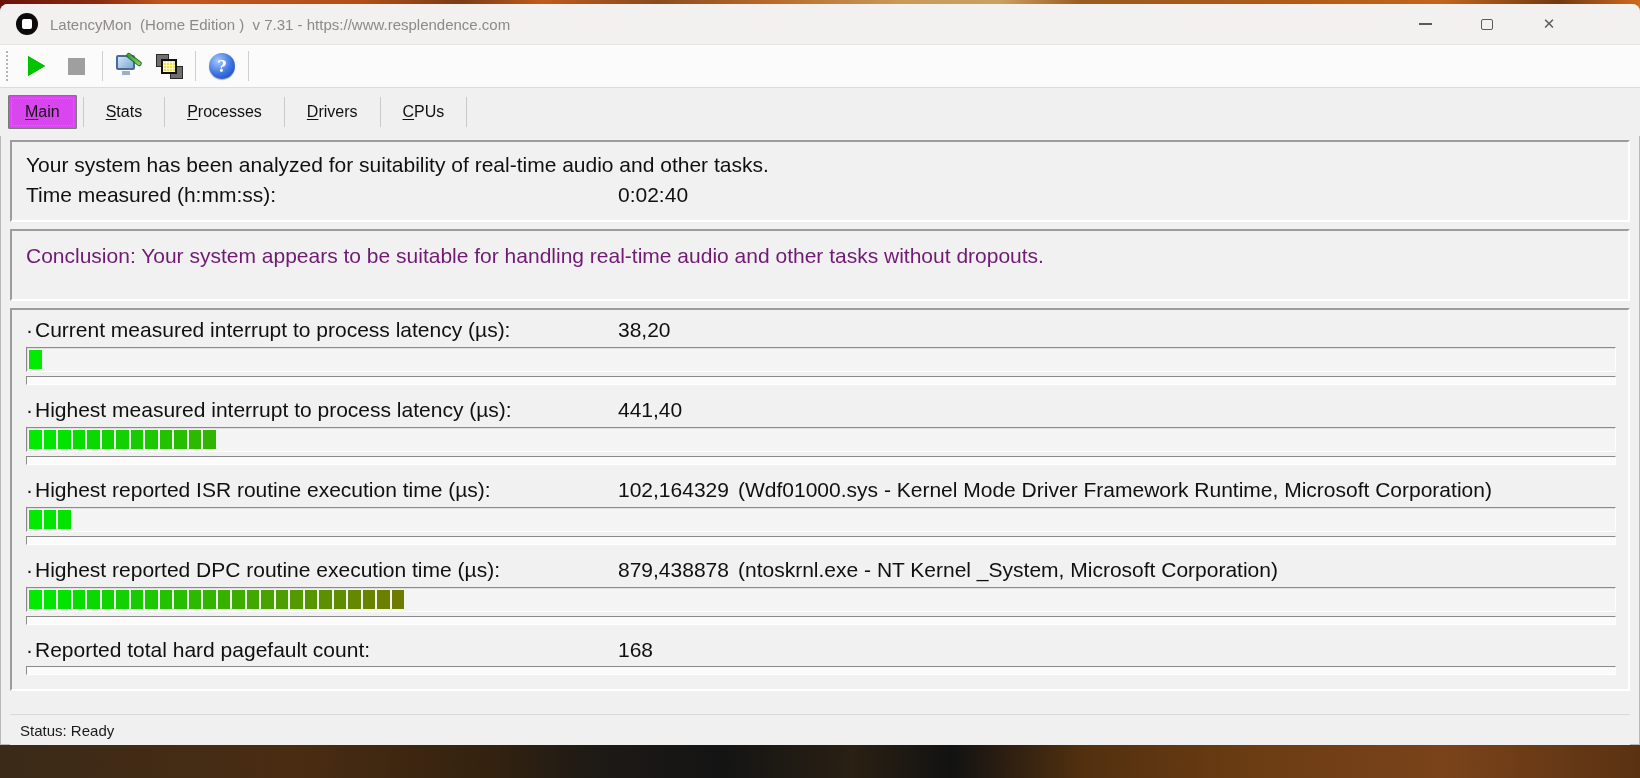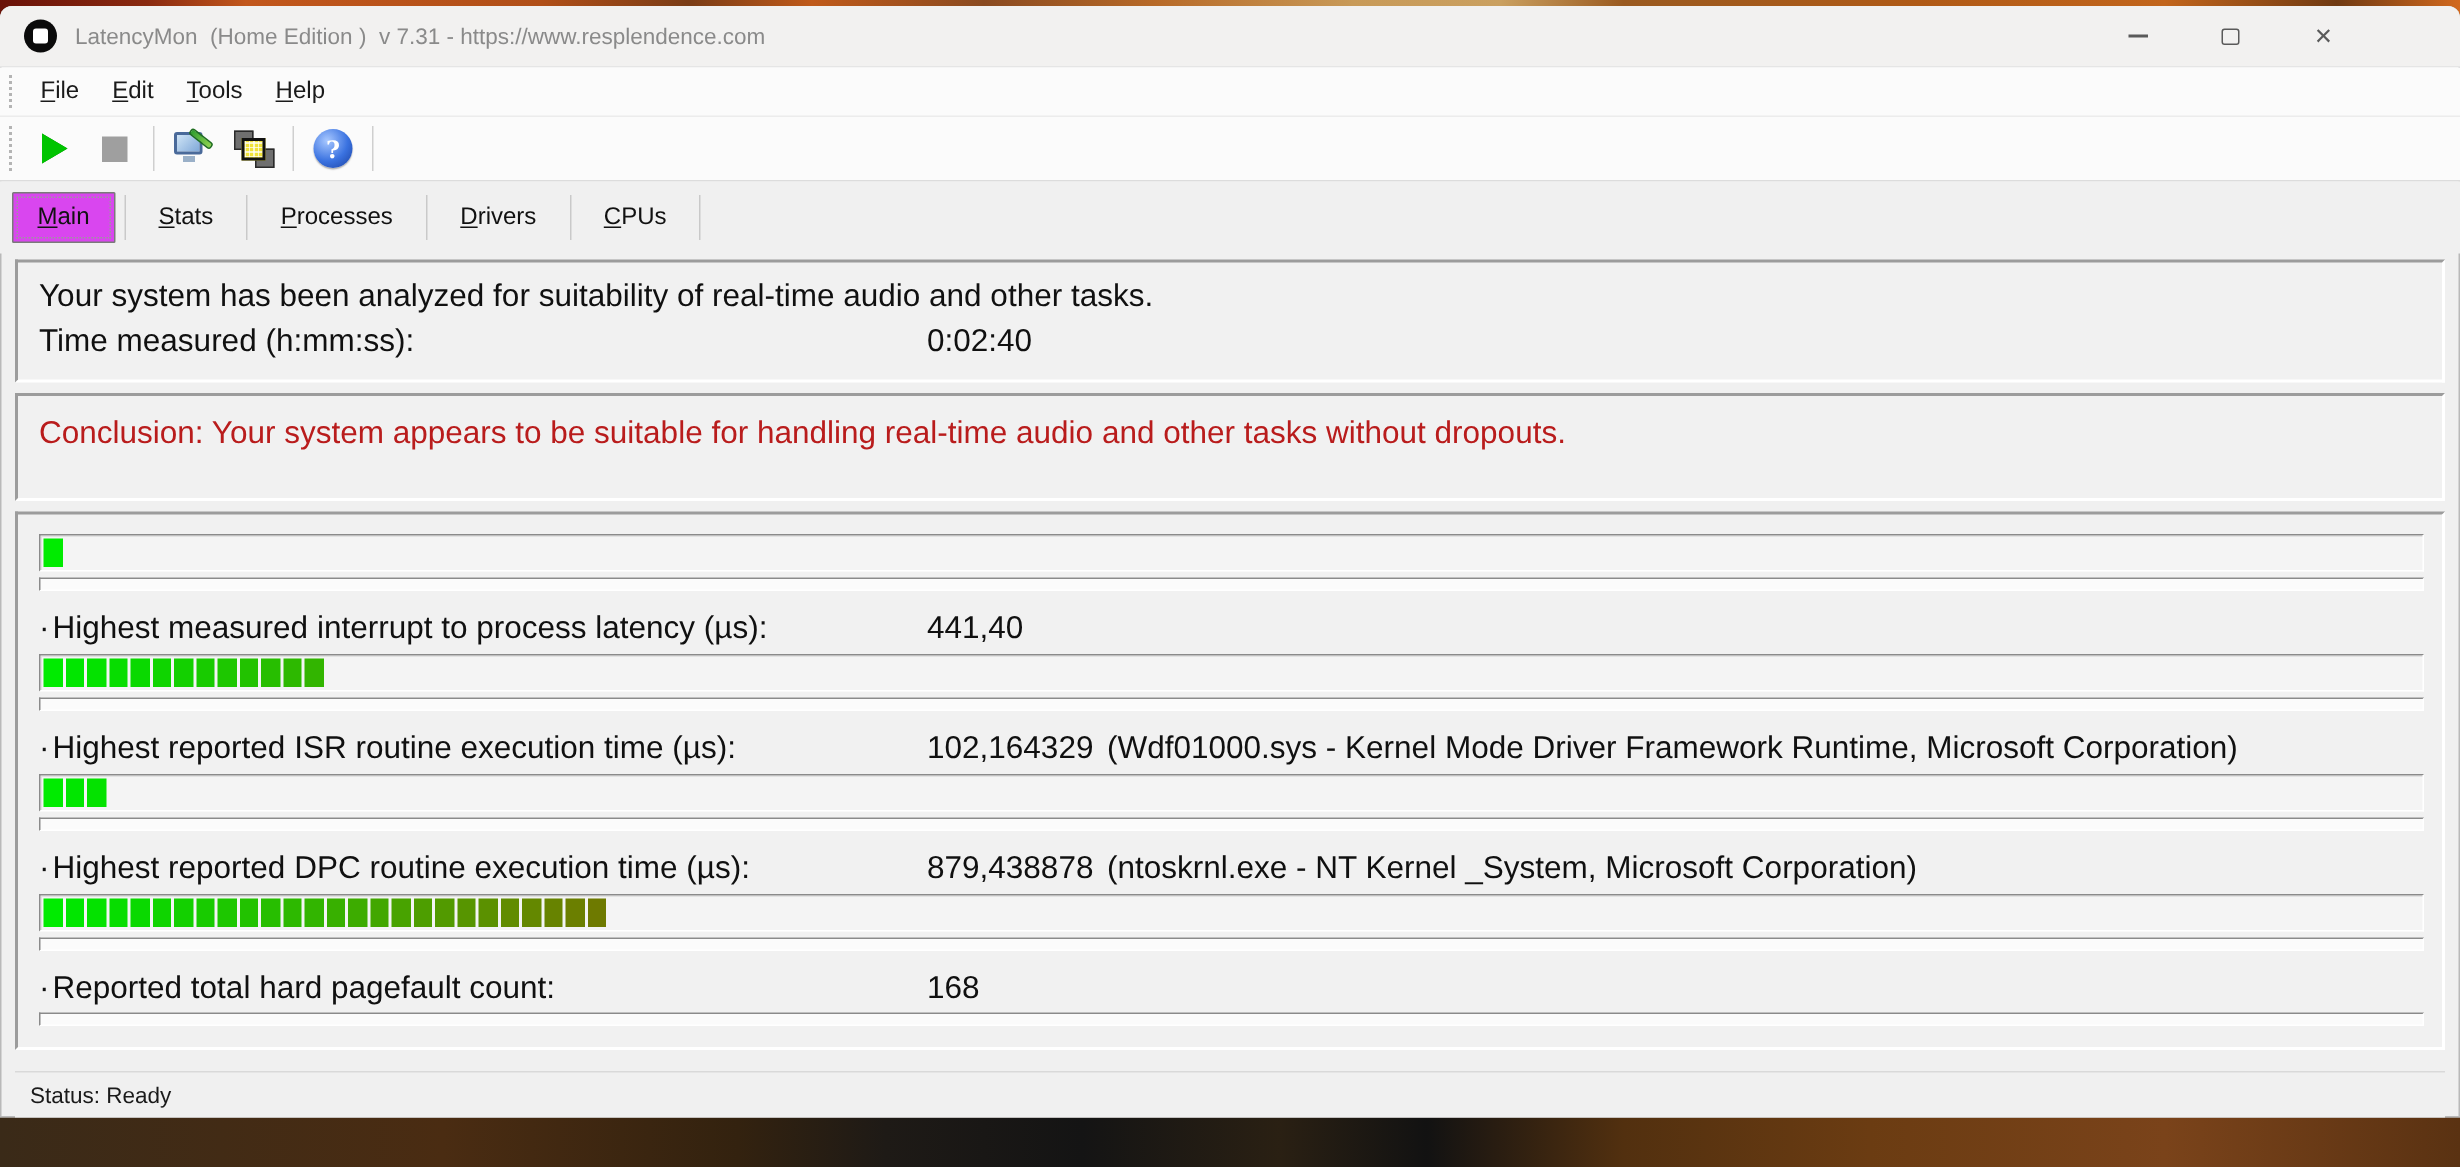--- a/index.html
+++ b/index.html
@@ -105,29 +105,20 @@
         </div>
       <div class="win-btn">
           <span class="glyph-max"></span>
         </div>
       <div class="win-btn">
           <span>✕</span>
         </div>
     </div>
   </div>
 
-  <div class="menubar">
-    <div class="grip"></div>
-    <div id="menu-items" style="display:flex;">
-        <div class="menu-item"><u>F</u>ile</div>
-        <div class="menu-item"><u>E</u>dit</div>
-        <div class="menu-item"><u>T</u>ools</div>
-        <div class="menu-item"><u>H</u>elp</div>
-      </div>
-  </div>
 
   <div class="toolbar">
     <div class="grip"></div>
     <div class="tool-btn">
         <span class="icon-play"></span>
       </div>
     <div class="tool-btn">
         <span class="icon-stop"></span>
       </div>
     <div class="tool-sep"></div>
@@ -168,25 +159,26 @@
   <div class="content">
 
     <div class="panel panel-analysis mono">
       <div class="line">Your system has been analyzed for suitability of real-time audio and other tasks.</div>
       <div class="line">
         <span class="col-label">Time measured (h:mm:ss):</span><span>0:02:40</span>
       </div>
     </div>
 
     <div class="panel panel-conclusion mono">
-      <div class="conclusion-text" id="conclusion-text" style="color: #b91c1c;">Conclusion: Your system appears to be suitable for handling real-time audio and other tasks without dropouts.</div>
+      <div class="conclusion-text" id="conclusion-text" style="color: #701a75;">Conclusion: Your system appears to be suitable for handling real-time audio and other tasks without dropouts.</div>
     </div>
 
     <div class="panel panel-metrics mono" id="metrics-panel">
         <div class="metric">
+          <div class="metric-line"><span class="col-label"><span class="bullet">·</span>Current measured interrupt to process latency (µs):</span><span class="m-value">38,20</span></div>
           <div class="bar-track"><span class="bar-seg" style="background: rgb(0, 235, 0);"></span></div>
           <div class="thin-track"></div>
         </div>
         <div class="metric">
           <div class="metric-line"><span class="col-label"><span class="bullet">·</span>Highest measured interrupt to process latency (µs):</span><span class="m-value">441,40</span></div>
           <div class="bar-track"><span class="bar-seg" style="background: rgb(0, 235, 0);"></span><span class="bar-seg" style="background: rgb(1, 230, 0);"></span><span class="bar-seg" style="background: rgb(4, 226, 0);"></span><span class="bar-seg" style="background: rgb(7, 221, 0);"></span><span class="bar-seg" style="background: rgb(10, 217, 0);"></span><span class="bar-seg" style="background: rgb(15, 212, 0);"></span><span class="bar-seg" style="background: rgb(19, 208, 0);"></span><span class="bar-seg" style="background: rgb(24, 203, 0);"></span><span class="bar-seg" style="background: rgb(29, 199, 0);"></span><span class="bar-seg" style="background: rgb(34, 194, 0);"></span><span class="bar-seg" style="background: rgb(39, 190, 0);"></span><span class="bar-seg" style="background: rgb(45, 185, 0);"></span><span class="bar-seg" style="background: rgb(50, 181, 0);"></span></div>
           <div class="thin-track"></div>
         </div>
         <div class="metric">
           <div class="metric-line"><span class="col-label"><span class="bullet">·</span>Highest reported ISR routine execution time (µs):</span><span class="m-value">102,164329</span><span class="m-detail">(Wdf01000.sys - Kernel Mode Driver Framework Runtime, Microsoft Corporation)</span></div>

